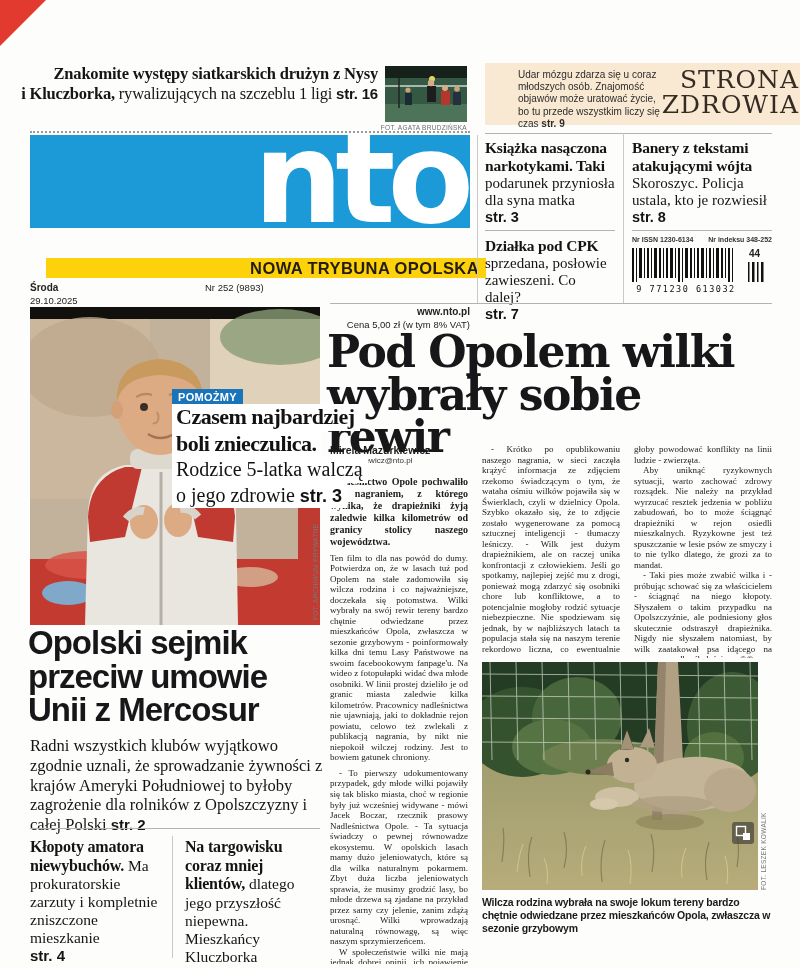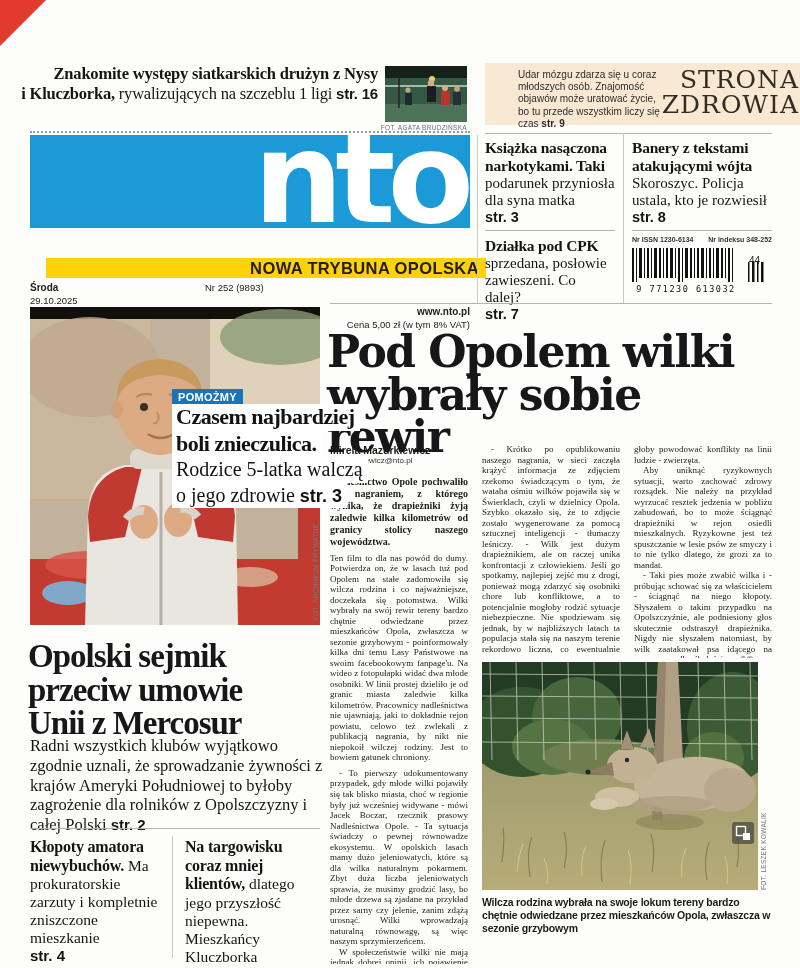--- a/index.html
+++ b/index.html
@@ -39,21 +39,21 @@
   
   .hline{border-top:1px solid #b3b3b3;height:0;}
   .vline{border-left:1px solid #c9c9c9;width:0;}
   .brief{font-family:"Liberation Serif",serif;font-size:15px;line-height:1.14;color:#141414;}
   .brief b{font-size:15.5px;letter-spacing:-0.2px;}
   .brief .ref{font-family:"Liberation Sans",sans-serif;font-weight:bold;font-size:14.5px;}
   .issnrow{left:632px;top:236px;width:140px;display:flex;justify-content:space-between;
            font-size:7px;font-weight:bold;color:#333;}
   .barcode-digits{left:630px;top:284px;width:112px;text-align:center;
                   font-family:"DejaVu Sans Mono",monospace;font-size:8.5px;letter-spacing:1.5px;color:#111;}
-  .edition{left:749px;top:255px;font-weight:normal;font-size:10px;color:#222;}
+  .edition{left:749px;top:248px;font-weight:bold;font-size:10px;color:#222;}
 
   
   .kicker{left:330px;top:311px;width:442px;font-weight:bold;font-size:13px;letter-spacing:-0.3px;white-space:nowrap;}
   .kicker .lbl{color:#1a6db6;margin-right:6px;}
   .headline{left:327px;top:331px;width:448px;font-family:"DejaVu Serif",serif;font-weight:bold;
             font-size:44px;line-height:0.97;letter-spacing:-1.5px;color:#17171a;}
   .colbox{font-family:"Liberation Serif",serif;font-size:9px;line-height:1.17;text-align:justify;color:#1b1b1b;overflow:hidden;}
   .colbox p{margin:0 0 5px 0;}
   .colbox p.ind{text-indent:9px;margin-bottom:0;}
   .colbox p.cont{margin-bottom:0;}
@@ -67,21 +67,21 @@
   .caption{left:482px;top:896px;width:292px;font-weight:bold;font-size:10.5px;line-height:1.25;letter-spacing:-0.2px;color:#1a1a1a;}
   .vcredit{writing-mode:vertical-rl;transform:rotate(180deg);font-size:6.5px;color:#777;letter-spacing:0.3px;}
 
   
   .promo{left:172px;top:389px;display:flex;flex-direction:column;align-items:flex-start;}
   .promo .chip{background:#1a74ba;color:#fff;font-weight:bold;font-size:11px;letter-spacing:0.3px;padding:2px 6px 1px;}
   .promo .l{background:#fff;font-family:"Liberation Serif",serif;padding:1px 5px 1px 4px;margin-top:0;}
   .promo .lb{font-weight:bold;font-size:22px;line-height:1.12;letter-spacing:-0.5px;}
   .promo .lr{font-size:20px;line-height:1.18;}
   .promo .ref{font-family:"Liberation Sans",sans-serif;font-weight:bold;font-size:18px;}
-  .sejmik-h{left:28px;top:640px;width:300px;font-family:Liberation Serif, serif;font-weight:bold;
+  .sejmik-h{left:28px;top:626px;width:300px;font-family:Liberation Sans, sans-serif;font-weight:bold;
             font-size:33px;line-height:1.02;letter-spacing:-1px;color:#17171a;}
   .sejmik-t{left:30px;top:736px;width:294px;font-family:"Liberation Serif",serif;font-size:16.5px;line-height:1.2;color:#141414;}
   .sejmik-t .ref{font-family:"Liberation Sans",sans-serif;font-weight:bold;font-size:15px;}
   .bbrief{font-family:"Liberation Serif",serif;font-size:15.5px;line-height:1.16;color:#141414;}
   .bbrief b{font-size:16px;letter-spacing:-0.2px;}
   .bbrief .ref{font-family:"Liberation Sans",sans-serif;font-weight:bold;font-size:15px;}
 </style>
 </head>
 <body>
 

